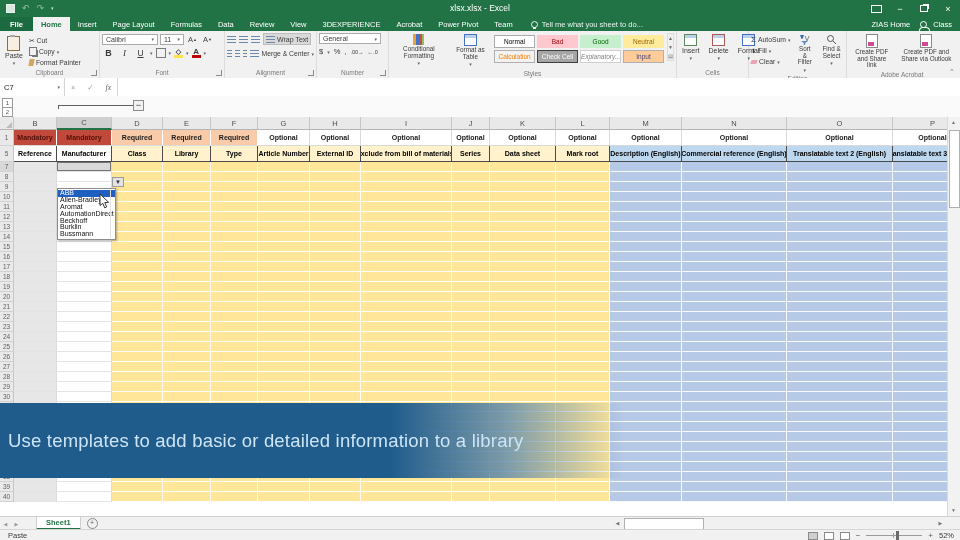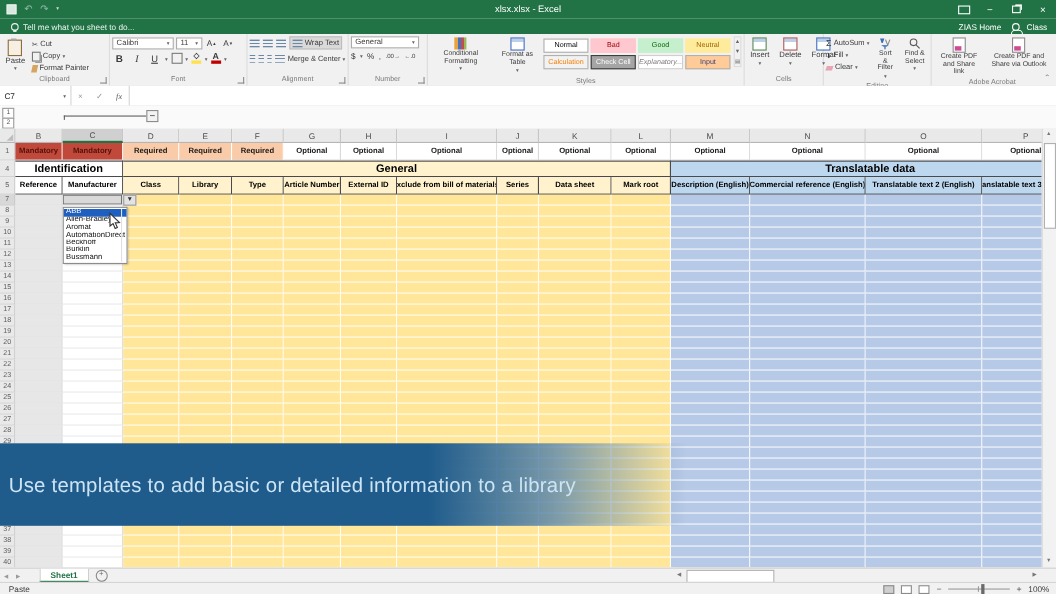--- a/index.html
+++ b/index.html
@@ -145,20 +145,34 @@
       </div>
     <div class="wbtn">−</div>
     <div class="wbtn">
         <span class="resico"></span>
       </div>
     <div class="wbtn">×</div>
   </div>
 </div>
 
 <div id="tabrow">
+  <span id="tabs" style="display:flex">
+      <div class="rtab file">File</div>
+      <div class="rtab active">Home</div>
+      <div class="rtab">Insert</div>
+      <div class="rtab">Page Layout</div>
+      <div class="rtab">Formulas</div>
+      <div class="rtab">Data</div>
+      <div class="rtab">Review</div>
+      <div class="rtab">View</div>
+      <div class="rtab">3DEXPERIENCE</div>
+      <div class="rtab">Acrobat</div>
+      <div class="rtab">Power Pivot</div>
+      <div class="rtab">Team</div>
+    </span>
   <span id="tellme">
     <span class="bulb"></span>
     <span>Tell me what you sheet to do...</span>
   </span>
   <span id="tabspace"></span>
   <span id="userarea">
     <span>ZIAS Home</span>
     <span style="display:flex;align-items:center">
       <span class="person"></span>
       <span style="margin-left:4px">Class</span>
@@ -432,26 +446,20 @@
         <div class="c q q-optional" style="width: 51px;">Optional</div>
         <div class="c q q-optional" style="width: 91px;">Optional</div>
         <div class="c q q-optional" style="width: 38px;">Optional</div>
         <div class="c q q-optional" style="width: 66px;">Optional</div>
         <div class="c q q-optional" style="width: 54px;">Optional</div>
         <div class="c q q-optional" style="width: 72px;">Optional</div>
         <div class="c q q-optional" style="width: 105px;">Optional</div>
         <div class="c q q-optional" style="width: 106px;">Optional</div>
         <div class="c q q-optional" style="width: 80px;">Optional</div>
       </div>
-      <div class="grow r4">
-        <div class="c gut">4</div>
-        <div class="c sec sec-id" style="width: 98px;">Identification</div>
-        <div class="c sec sec-gen" style="width: 498px;">General</div>
-        <div class="c sec sec-tr" style="width: 363px;">Translatable data</div>
-      </div>
       <div class="grow r5">
         <div class="c gut">5</div>
         <div class="c fld f-id" style="width: 43px;">Reference</div>
         <div class="c fld f-id" style="width: 55px;">Manufacturer</div>
         <div class="c fld f-general" style="width: 51px;">Class</div>
         <div class="c fld f-general" style="width: 48px;">Library</div>
         <div class="c fld f-general" style="width: 47px;">Type</div>
         <div class="c fld f-general" style="width: 52px;">Article Number</div>
         <div class="c fld f-general" style="width: 51px;">External ID</div>
         <div class="c fld f-general" style="width: 91px;">Exclude from bill of materials:</div>
@@ -1122,15 +1130,15 @@
   <span id="statusright">
     <span class="vicon pressed"></span>
     <span class="vicon"></span>
     <span class="vicon"></span>
     <span class="zsym">−</span>
     <span id="ztrack">
         <span id="znotch"></span>
         <span id="zthumb"></span>
       </span>
     <span class="zsym">+</span>
-    <span>100%</span>
+    <span>52%</span>
   </span>
 </div>
 
 </body></html>

